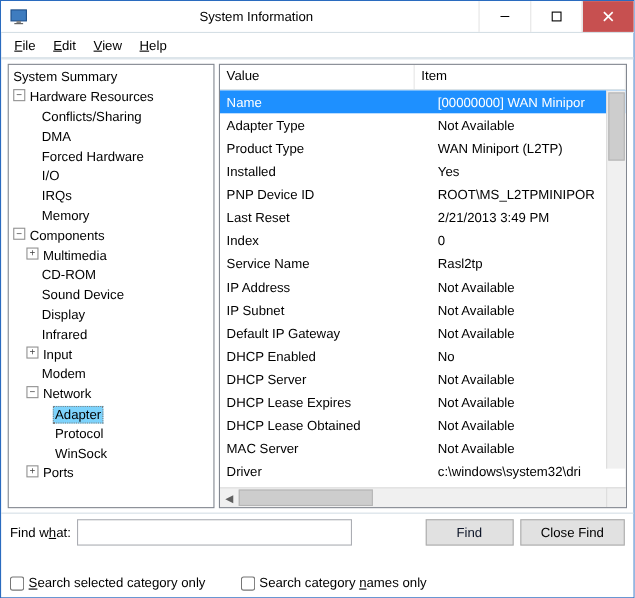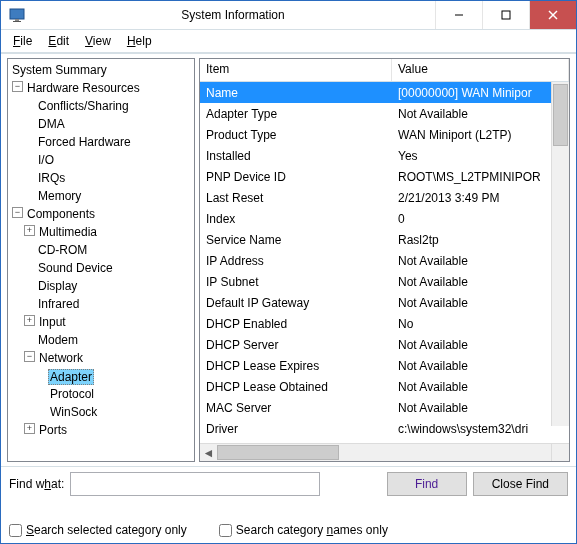--- a/index.html
+++ b/index.html
@@ -35,21 +35,21 @@
   .scroll-v{position:absolute;right:0;top:0;bottom:17px;width:17px;background:#f0f0f0;border-left:1px solid #dcdcdc;}
   .scroll-v .thumb{position:absolute;left:1px;right:1px;top:2px;height:60px;background:#cdcdcd;border:1px solid #b5b5b5;}
   .scroll-h{height:17px;background:#f0f0f0;border-top:1px solid #dcdcdc;display:flex;align-items:center;position:relative;}
   .arrow-left,.arrow-right{width:17px;height:17px;display:flex;align-items:center;justify-content:center;color:#606060;}
   .scroll-h .track{flex:1;position:relative;height:100%;}
   .scroll-h .thumb{position:absolute;top:1px;bottom:1px;left:0;width:120px;background:#cdcdcd;border:1px solid #b5b5b5;}
   .findbar{height:30px;border-top:1px solid #d5dfe5;display:flex;align-items:center;padding:2px 8px;gap:6px;}
   .findlabel .ul{text-decoration:underline;}
   .findinput{width:240px;height:22px;border:1px solid #abadb3;padding:0 4px;font-family:inherit;font-size:12px;}
   .btn{height:24px;padding:0 18px;border:1px solid #acacac;background:#e1e1e1;font-family:inherit;font-size:12px;min-width:80px;}
-  .btn.disabled{color:#4c1d95;}
+  .btn.disabled{color:#0f172a;}
   .checkrow{height:26px;border-top:0;display:flex;align-items:center;padding:0 8px;gap:32px;margin-top:16px;}
   .chk{display:flex;align-items:center;gap:4px;}
   .chk input{width:13px;height:13px;margin:0;}
   .chk .ul{text-decoration:underline;}
   .corner-box{position:absolute;right:0;bottom:0;width:17px;height:17px;background:#f0f0f0;border-left:1px solid #dcdcdc;border-top:1px solid #dcdcdc;}
 </style>
 </head>
 <body>
 
 <div class="window">
@@ -181,22 +181,22 @@
         <div class="tree-row">
             <span class="spacer" style="width:14px"></span>
             <span class="toggle">+</span>
             <span class="node-label">Ports</span>
           </div>
       </div>
     </div>
 
     <div class="detailpanel">
       <div class="gridhead">
+        <div class="gh value">Value</div>
         <div class="gh item">Item</div>
-        <div class="gh value">Value</div>
       </div>
       <div class="gridbody" id="gridbody">
 
         <div class="gridrow selected">
             <div class="gc item">Name</div>
             <div class="gc value">[00000000] WAN Minipor</div>
           </div>
           <div class="gridrow">
             <div class="gc item">Adapter Type</div>
             <div class="gc value">Not Available</div>

